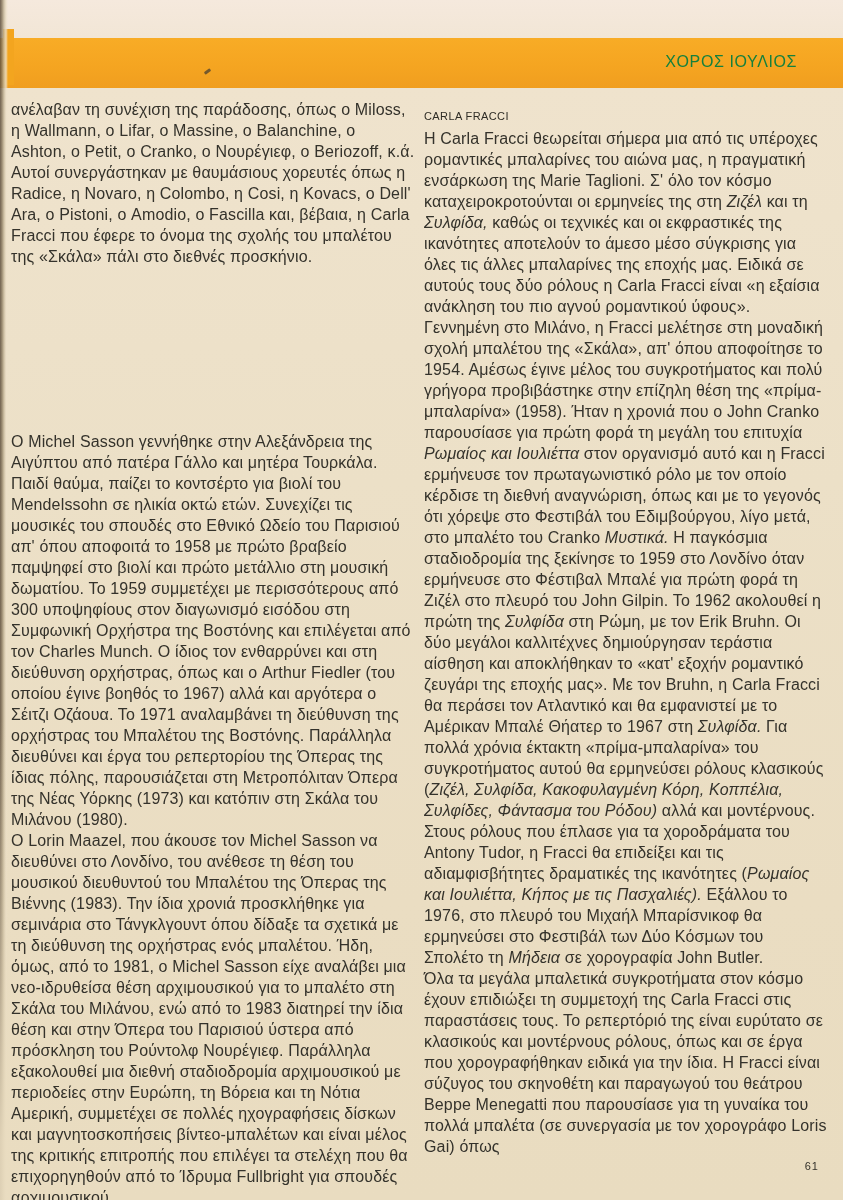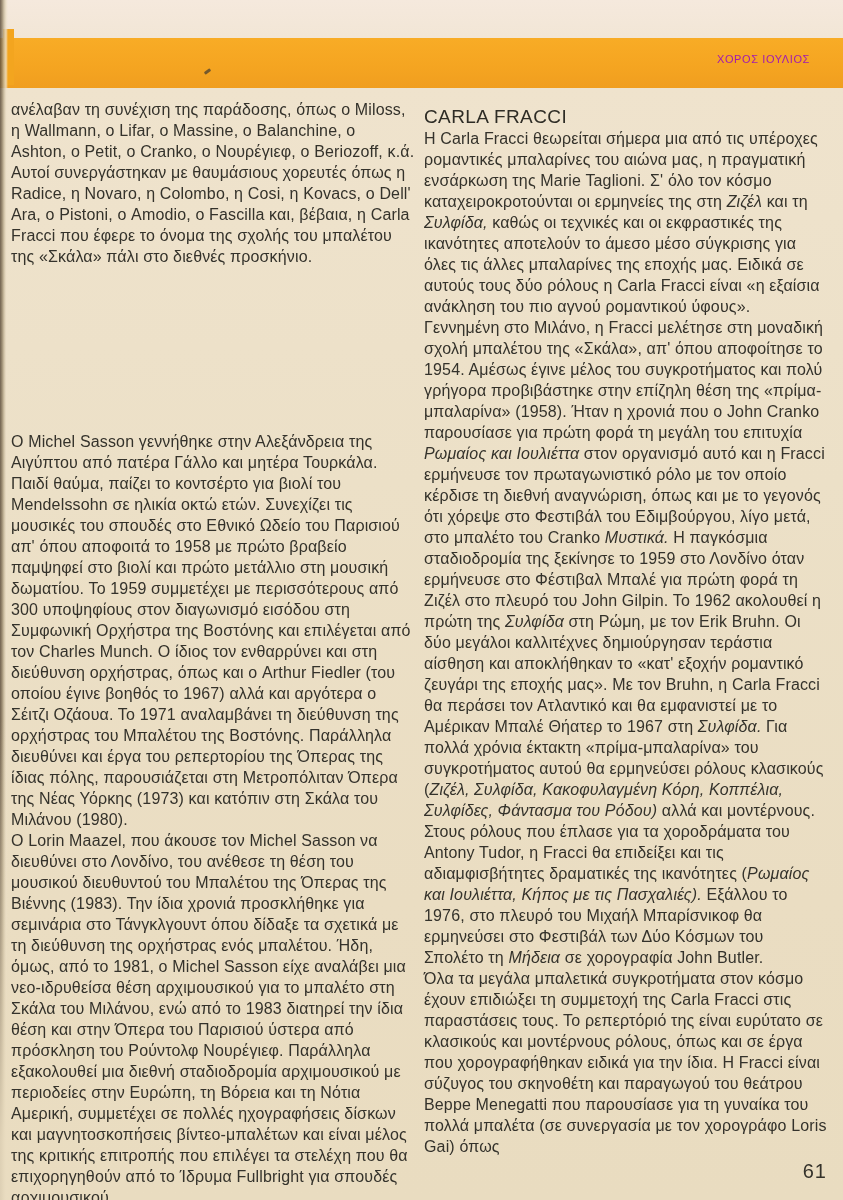--- a/index.html
+++ b/index.html
@@ -19,38 +19,38 @@
   .edge{
     position:absolute;left:0;top:0;width:8px;height:1200px;
     background:linear-gradient(90deg,#5a4b3a 0px,#8d7d63 2px,#c9bb9e 4px,#ecdfc8 6px,rgba(236,223,200,0) 8px);
     opacity:.85;
   }
   .edge-fade{
     position:absolute;left:0;top:0;width:8px;height:1200px;
     background:linear-gradient(180deg,rgba(236,223,200,0) 0%,rgba(236,223,200,0) 60%,rgba(233,220,192,.9) 95%);
   }
   .header-text{
-    position:absolute;top:53px;right:33px;
-    font-size:11px;letter-spacing:.6px;color:#a21caf;
+    position:absolute;top:53px;right:46px;
+    font-size:16px;letter-spacing:.6px;color:#15803d;
   }
   .ink-speck{
     position:absolute;left:204px;top:70px;width:7px;height:3px;
     background:#55462f;transform:rotate(-35deg);border-radius:1px;opacity:.8;
   }
   .col{color:#34322b;font-size:16px;line-height:21px;letter-spacing:.15px;text-align:left;}
   #col-left-intro{position:absolute;left:11px;top:99px;width:404px;}
   #col-left-sasson{position:absolute;left:11px;top:431px;width:404px;}
   #col-right{position:absolute;left:424px;top:106px;width:403px;}
-  .heading{font-size:19px;font-weight:normal;margin:0 0 1px 0;letter-spacing:.4px;color:#2e2c25;}
+  .heading{font-size:11px;font-weight:normal;margin:0 0 1px 0;letter-spacing:.4px;color:#2e2c25;}
   .col p{margin:0;}
   .para-gap{margin-top:26px;}
   em{}
   .page-number{
-    position:absolute;right:16px;top:1160px;
-    font-size:20px;letter-spacing:1px;color:#34322b;
+    position:absolute;right:24px;top:1160px;
+    font-size:11px;letter-spacing:1px;color:#34322b;
   }
 </style>
 </head>
 <body>
 
 <div class="band"></div>
 <div class="band-curl"></div>
 <div class="edge"></div>
 <div class="edge-fade"></div>
 <div class="ink-speck"></div>

